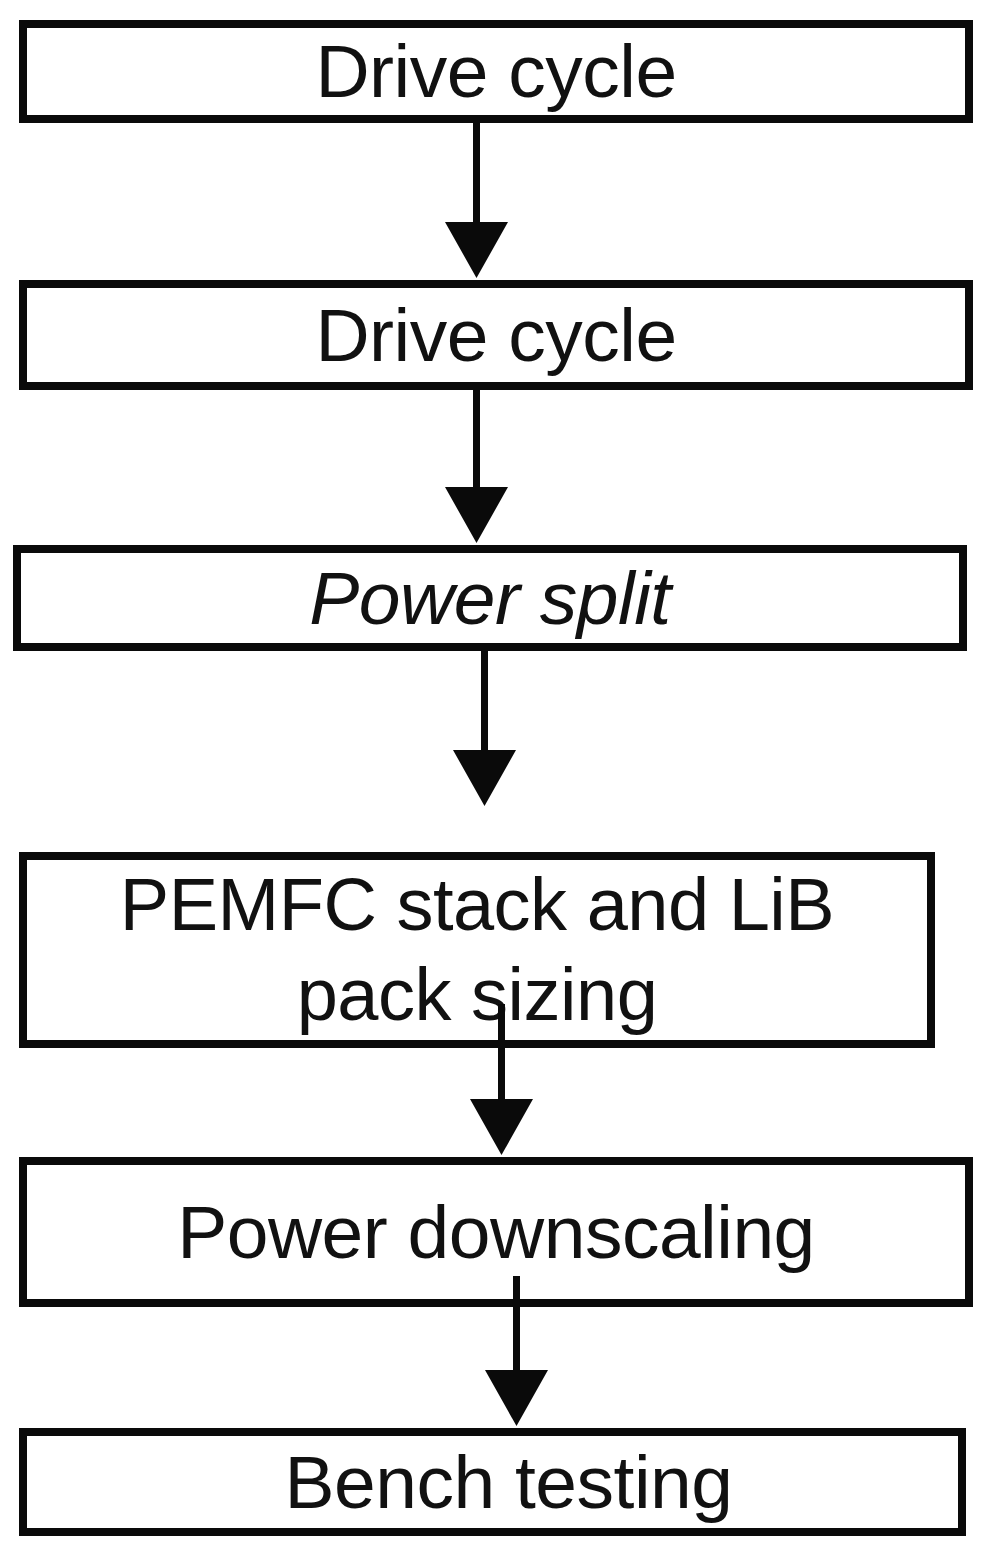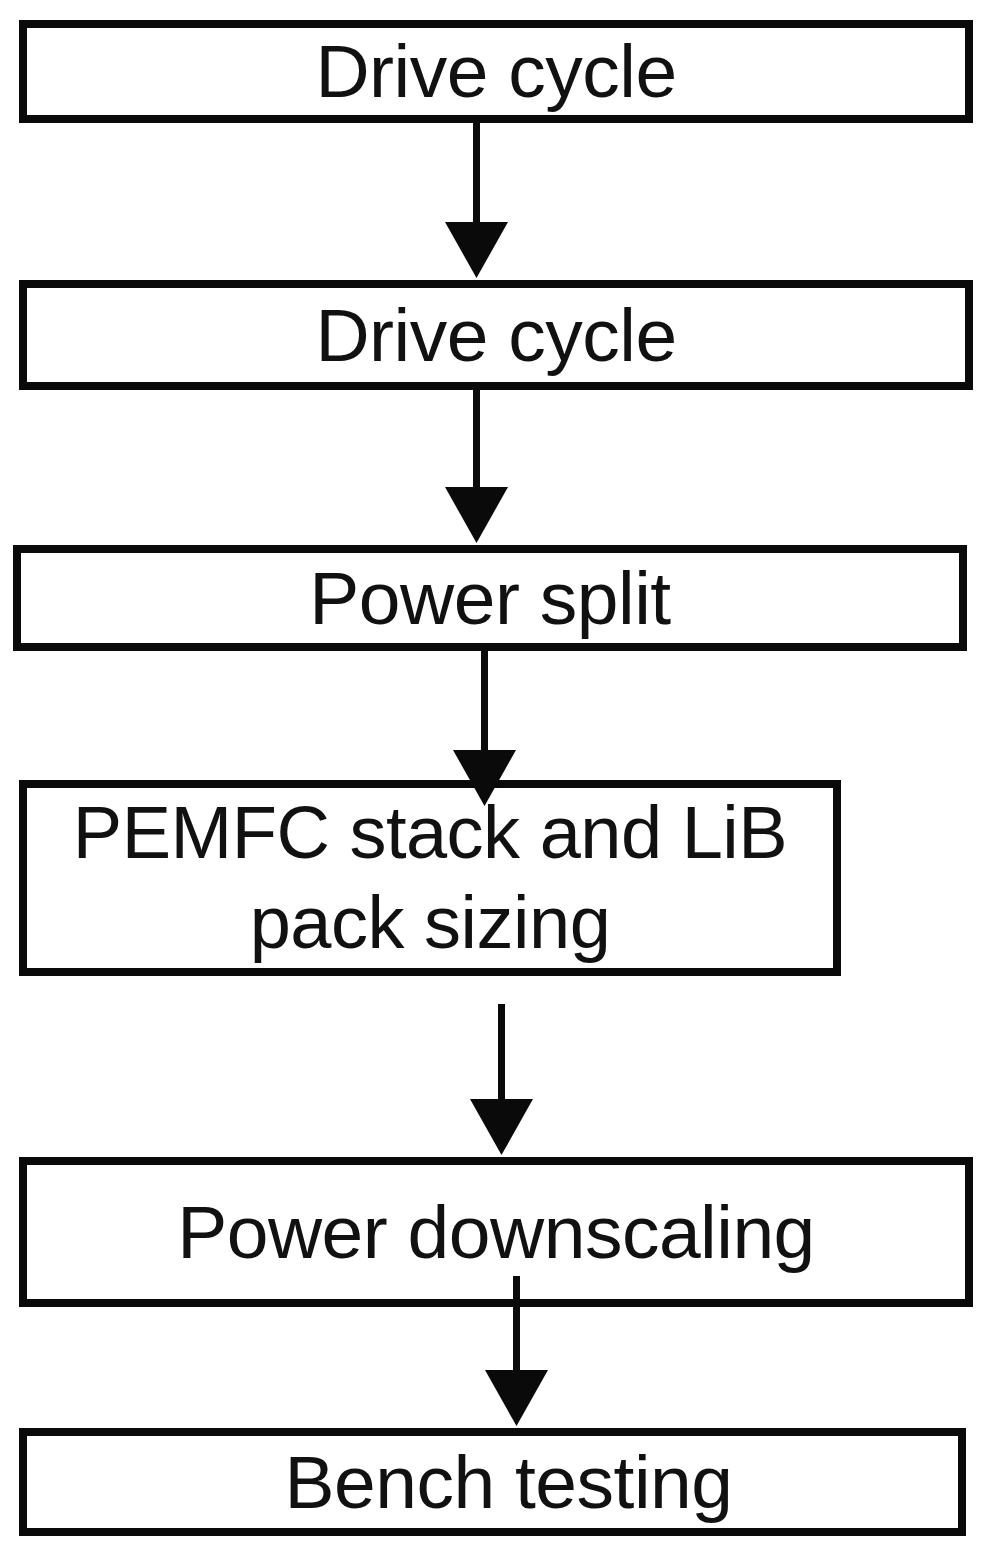--- a/index.html
+++ b/index.html
@@ -57,25 +57,25 @@
 <div id="canvas">
 
   <div class="node" id="node-0" style="left: 19px; top: 20px; width: 954px; height: 103px; border-color: rgb(10, 10, 10);">
     <span class="node-label" style="color: rgb(17, 17, 17);">Drive cycle</span>
   </div>
 
   <div class="node" id="node-1" style="left: 19px; top: 280px; width: 954px; height: 110px; border-color: rgb(10, 10, 10);">
     <span class="node-label" style="color: rgb(17, 17, 17);">Drive cycle</span>
   </div>
 
-  <div class="node" id="node-2" style="left: 13px; top: 545px; width: 954px; height: 106px; border-color: rgb(10, 10, 10);">
+  <div class="node" id="node-2" style="left: 13px; top: 545px; width: 954px; height: 106px; border-color: rgb(10, 10, 10); font-style: italic;">
     <span class="node-label" style="color: rgb(17, 17, 17);">Power split</span>
   </div>
 
-  <div class="node" id="node-3" style="left: 19px; top: 780px; width: 822px; height: 196px; border-color: rgb(10, 10, 10);">
+  <div class="node" id="node-3" style="left: 19px; top: 852px; width: 916px; height: 196px; border-color: rgb(10, 10, 10);">
     <span class="node-label two-line" style="color: rgb(17, 17, 17);">PEMFC stack and LiB
 pack sizing</span>
   </div>
 
   <div class="node" id="node-4" style="left: 19px; top: 1157px; width: 954px; height: 150px; border-color: rgb(10, 10, 10);">
     <span class="node-label" style="color: rgb(17, 17, 17);">Power downscaling</span>
   </div>
 
   <div class="node" id="node-5" style="left: 19px; top: 1428px; width: 947px; height: 108px; border-color: rgb(10, 10, 10);">
     <span class="node-label" style="color: rgb(17, 17, 17); margin-left: 32px;">Bench testing</span>

